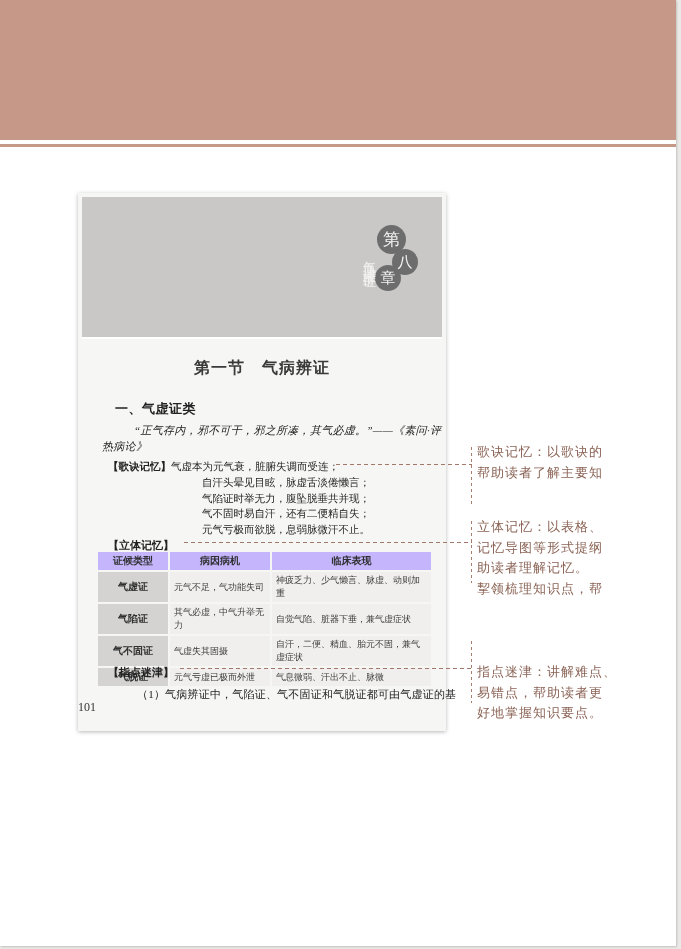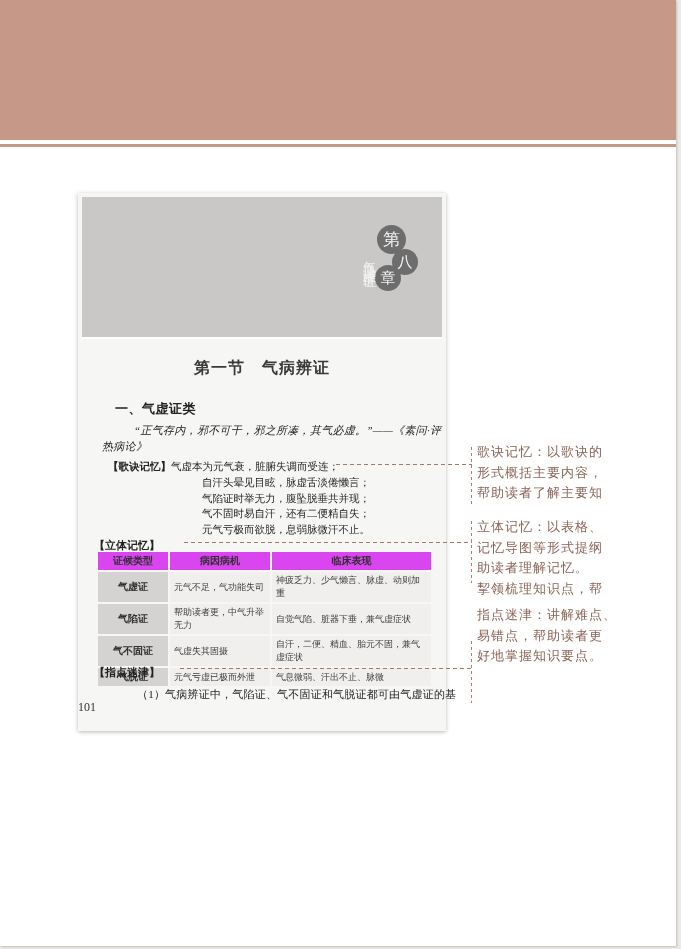--- a/index.html
+++ b/index.html
@@ -50,55 +50,55 @@
   .quote{
     position:absolute;font-family:"Liberation Serif", serif;font-style:italic;
     font-size:11px;color:#222;letter-spacing:0.3px;white-space:nowrap;text-align:center;
   }
   .q1{left:56px;top:230px;}
   .q2{left:24px;top:246px;}
   .verse-row{position:absolute;left:30px;top:267px;font-size:10.5px;color:#222;white-space:nowrap;}
   .verse-label{font-weight:700;}
   .verse-line{position:absolute;left:95px;font-size:10.5px;color:#222;white-space:nowrap;margin-left:29px;}
   .vl2{top:283px;} .vl3{top:299px;} .vl4{top:314px;} .vl5{top:330px;}
-  .blk-label{position:absolute;left:16px;font-size:11px;font-weight:700;color:#222;}
+  .blk-label{position:absolute;left:30px;font-size:11px;font-weight:700;color:#222;}
   .liti{top:345px;}
   .zhidian{top:472px;}
   .para{
     position:absolute;left:59px;top:494px;font-family:"Liberation Serif", serif;
     font-size:11px;color:#222;white-space:nowrap;letter-spacing:0.2px;
   }
   .pagenum{
     position:absolute;left:0;top:507px;width:343px;text-align:left;
     font-family:"Liberation Serif", serif;font-size:12px;color:#333;
   }
   
   table.syn{
     position:absolute;left:18px;top:357px;width:337px;
     border-collapse:separate;border-spacing:2px;table-layout:fixed;
   }
   table.syn col.c1{width:70px;} table.syn col.c2{width:100px;} table.syn col.c3{width:159px;}
   table.syn th{
-    background:#d946ef;font-size:10px;font-weight:700;color:#2f2f2f;
+    background:#c4b5fd;font-size:10px;font-weight:700;color:#2f2f2f;
     padding:2px 1px;text-align:center;height:13px;
   }
   table.syn td.rowhead{
     background:#d4d3d2;font-size:10px;font-weight:700;color:#2f2f2f;text-align:center;
     padding:2px 1px;
   }
   table.syn td.cell{
     background:#f0efed;font-family:"Liberation Serif", serif;font-size:9px;color:#3d3d3d;
     padding:2px 4px;line-height:1.45;text-align:left;
   }
   
   .note{
     position:absolute;left:477px;width:140px;color:#8b6456;font-size:13px;
     line-height:20.7px;letter-spacing:1px;
   }
-  .n1{top:442px;} .n2{top:517px;} .n3{top:605px;}
+  .n1{top:442px;} .n2{top:517px;} .n3{top:663px;font-family:Liberation Mono, monospace;}
   .vdash{
     position:absolute;width:1px;
     background:repeating-linear-gradient(180deg,#a67f6f 0 3px,transparent 3px 6px);
   }
   .vd1{left:471px;top:447px;height:60px;}
   .vd2{left:471px;top:521px;height:62px;}
   .vd3{left:471px;top:641px;height:62px;}
   .leader{
     position:absolute;height:1px;
     background:repeating-linear-gradient(90deg,#a1786a 0 4px,transparent 4px 7px);
@@ -157,21 +157,21 @@
         <th>病因病机</th>
         <th>临床表现</th>
       </tr>
       <tr>
         <td class="rowhead">气虚证</td>
         <td class="cell">元气不足，气功能失司</td>
         <td class="cell">神疲乏力、少气懒言、脉虚、动则加重</td>
       </tr>
       <tr>
         <td class="rowhead">气陷证</td>
-        <td class="cell">帮助读者更，中气升举无力</td>
+        <td class="cell">其气必虚，中气升举无力</td>
         <td class="cell">自觉气陷、脏器下垂，兼气虚症状</td>
       </tr>
       <tr>
         <td class="rowhead">气不固证</td>
         <td class="cell">气虚失其固摄</td>
         <td class="cell">自汗，二便、精血、胎元不固，兼气虚症状</td>
       </tr>
       <tr>
         <td class="rowhead">气脱证</td>
         <td class="cell">元气亏虚已极而外泄</td>
@@ -187,21 +187,20 @@
 
   <div class="leader ld1"></div>
   <div class="leader ld2"></div>
   <div class="leader ld3"></div>
   <div class="vdash vd1"></div>
   <div class="vdash vd2"></div>
   <div class="vdash vd3"></div>
 
   <div class="note n1">
     <div>歌诀记忆：以歌诀的</div>
-    <div>形式概括主要内容，</div>
     <div>帮助读者了解主要知</div>
   </div>
   <div class="note n2">
     <div>立体记忆：以表格、</div>
     <div>记忆导图等形式提纲</div>
     <div>助读者理解记忆。</div>
     <div>挈领梳理知识点，帮</div>
   </div>
   <div class="note n3">
     <div>指点迷津：讲解难点、</div>

